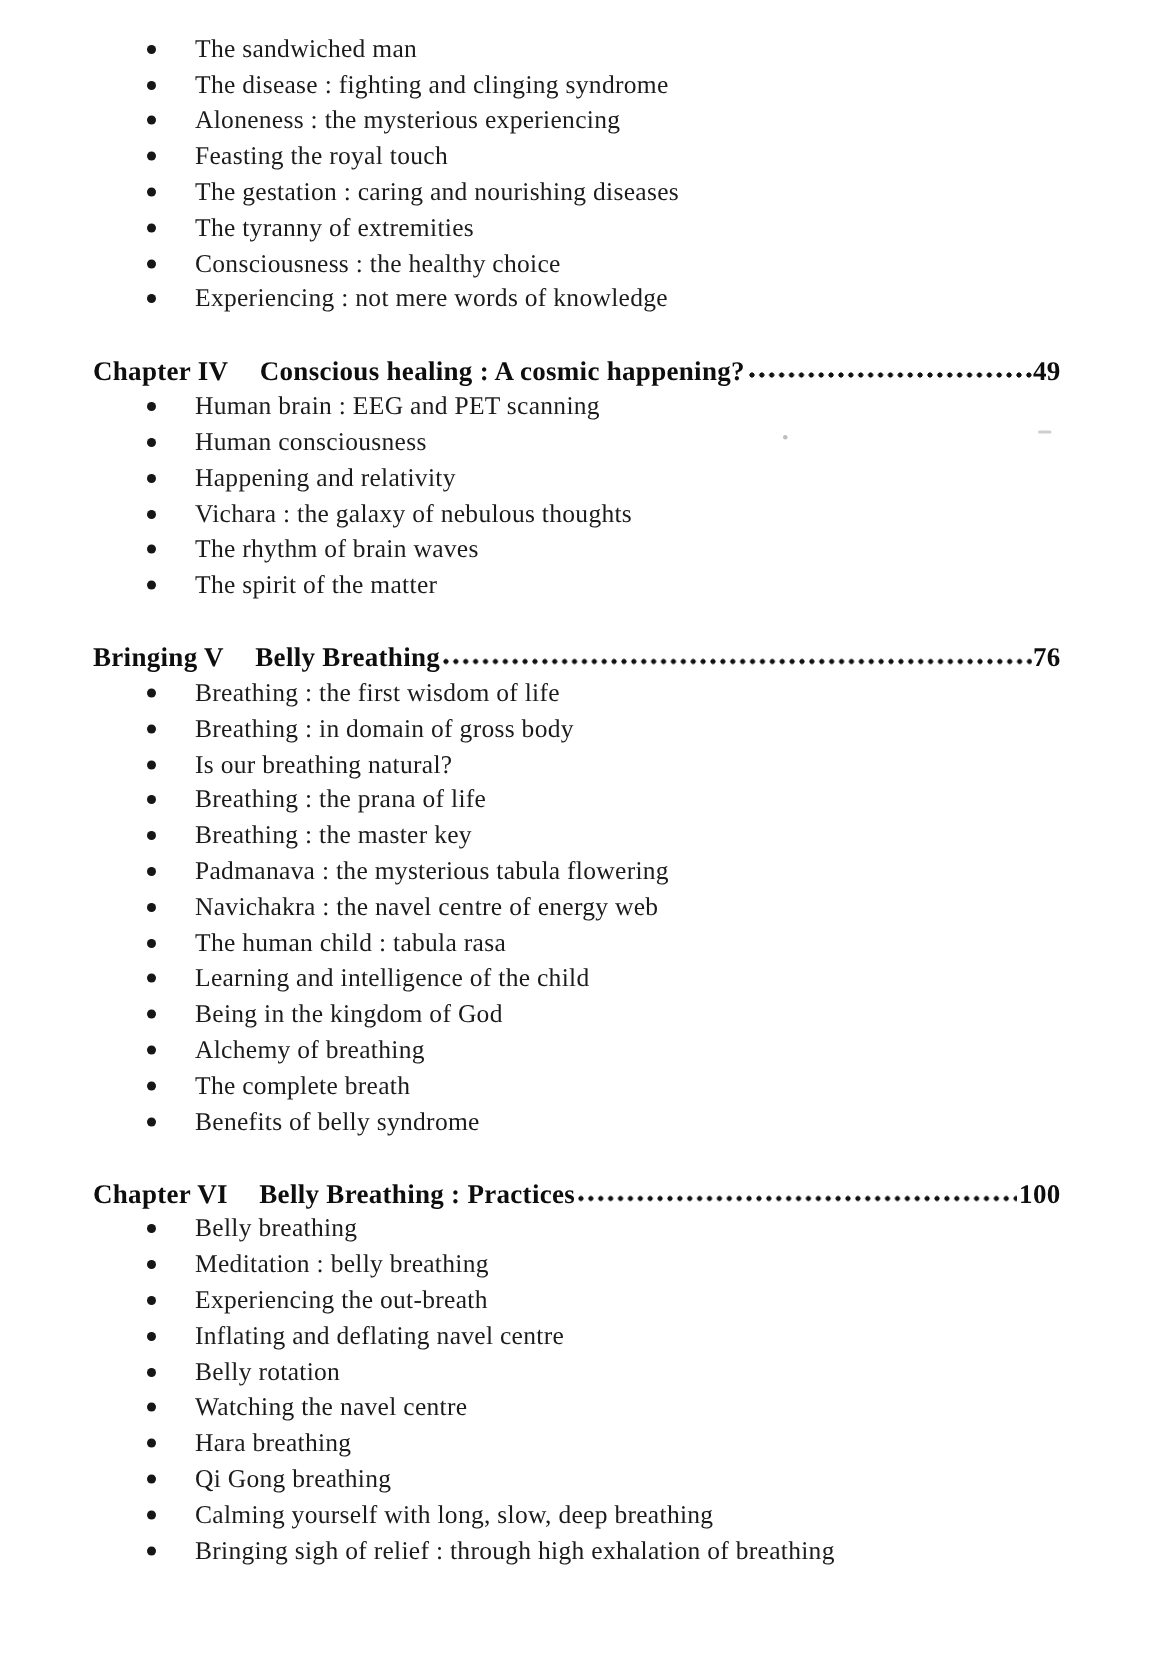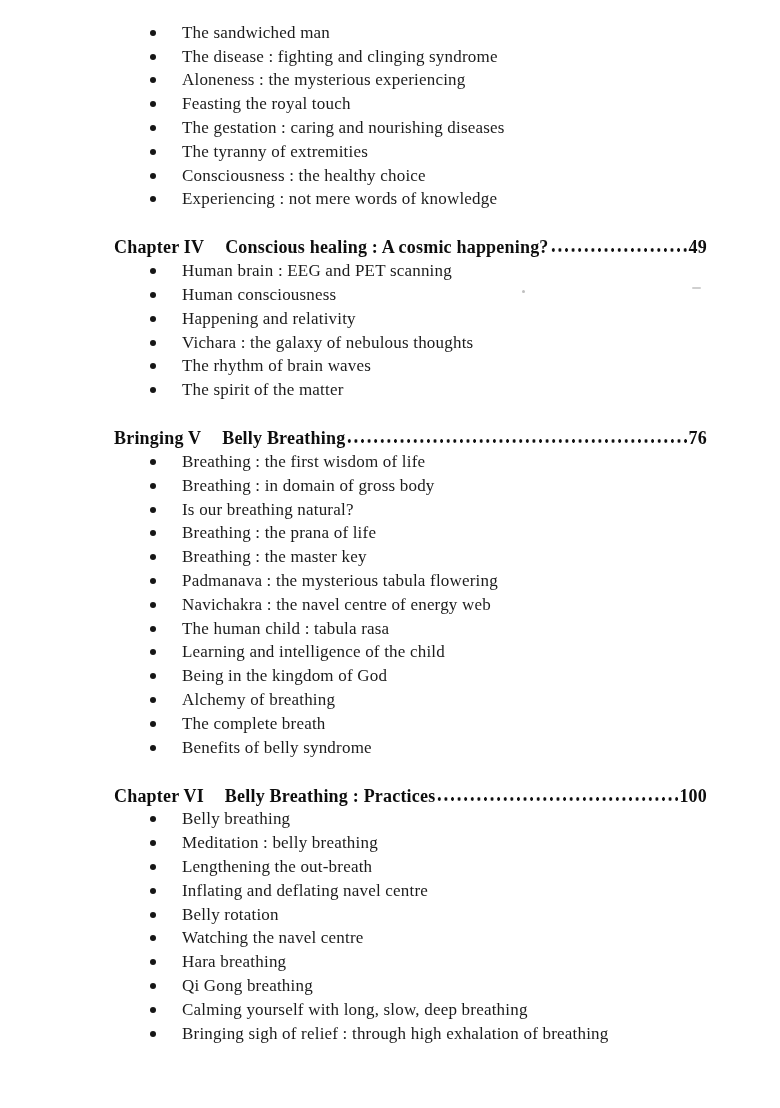--- a/index.html
+++ b/index.html
@@ -6,21 +6,21 @@
     margin: 0;
     padding: 0;
     background: #ffffff;
   }
   .page {
     position: relative;
     width: 780px;
     height: 1108px;
     background: #ffffff;
     box-sizing: border-box;
-    padding: 21px 73px 0 114px;
+    padding: 21px 73px 0 62px;
     font-family: "Liberation Serif", "DejaVu Serif", serif;
     color: #1b1b1b;
     overflow: hidden;
   }
   ul.bullet-list {
     list-style: none;
     margin: 0;
     padding: 0;
   }
   ul.bullet-list li {
@@ -228,21 +228,21 @@
           <li>
     <span class="bullet"></span>
     <span class="item-text">Belly breathing</span>
   </li>
           <li>
     <span class="bullet"></span>
     <span class="item-text">Meditation : belly breathing</span>
   </li>
           <li>
     <span class="bullet"></span>
-    <span class="item-text">Lengthening the out-breath</span>
+    <span class="item-text">Experiencing the out-breath</span>
   </li>
           <li>
     <span class="bullet"></span>
     <span class="item-text">Inflating and deflating navel centre</span>
   </li>
           <li>
     <span class="bullet"></span>
     <span class="item-text">Belly rotation</span>
   </li>
           <li>

